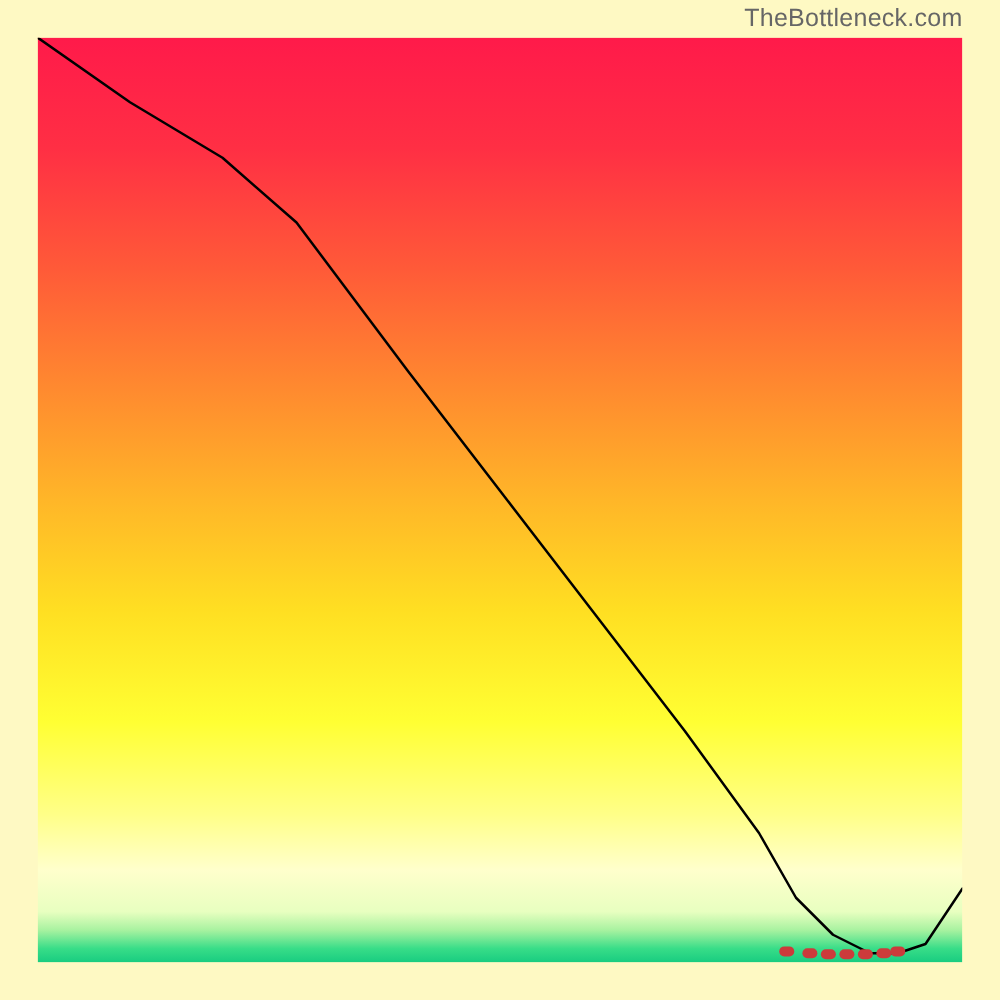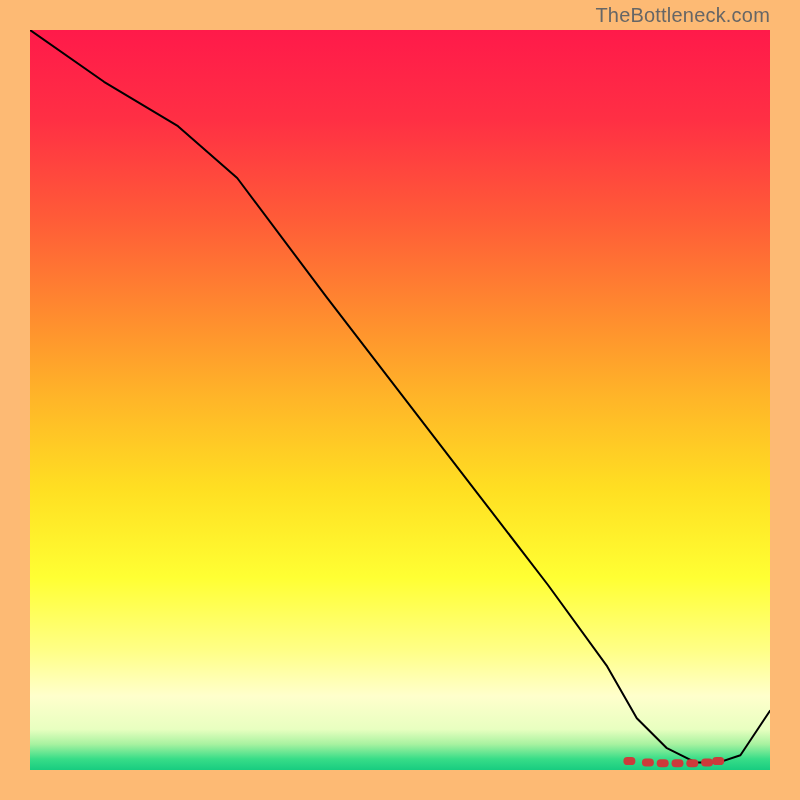--- a/index.html
+++ b/index.html
@@ -7,21 +7,21 @@
     padding: 0;
     width: 800px;
     height: 800px;
     background: #000;
     overflow: hidden;
   }
   .frame {
     position: relative;
     width: 800px;
     height: 800px;
-    background: #fdba74;
+    background: #fef9c3;
   }
   .plot {
     position: absolute;
     left: 30px;
     top: 30px;
     width: 740px;
     height: 740px;
     overflow: hidden;
   }
   .gradient {

